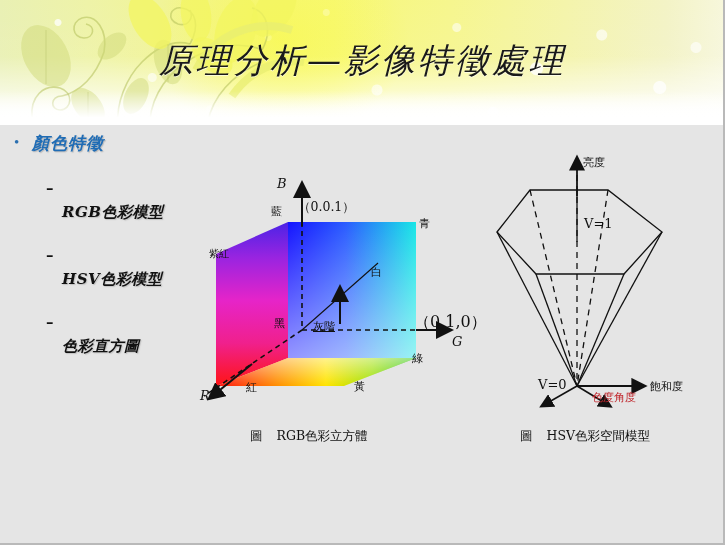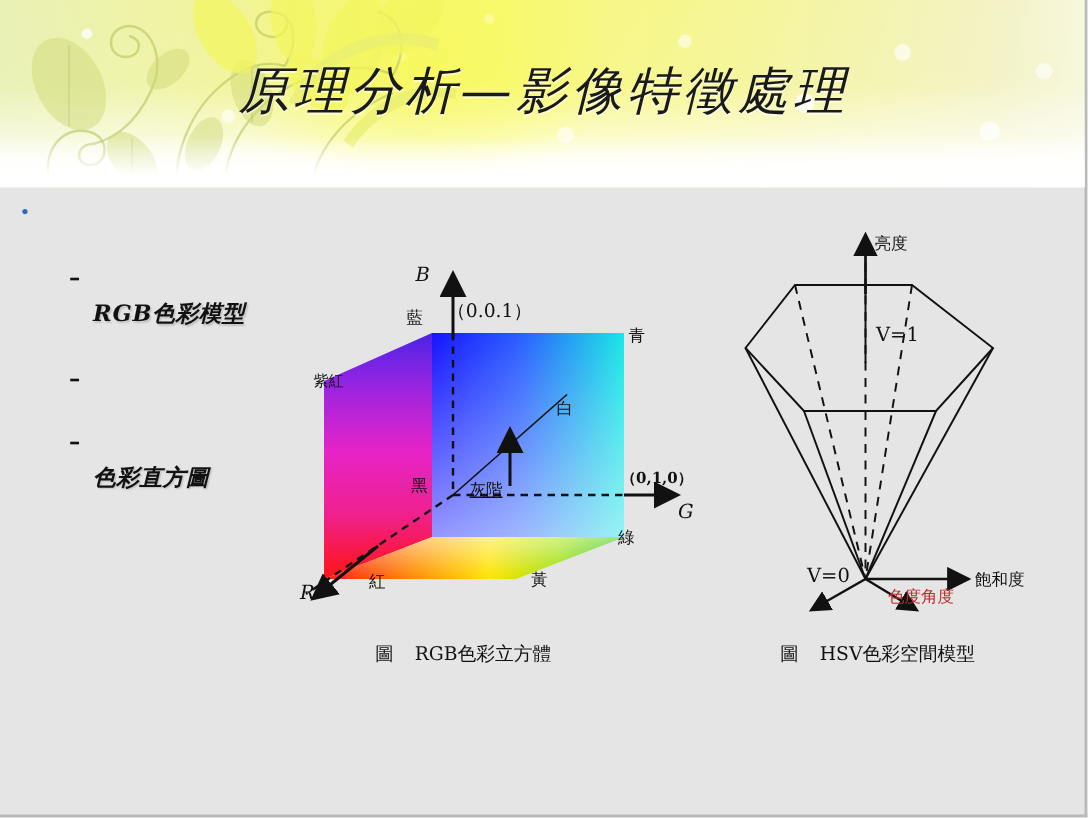--- a/index.html
+++ b/index.html
@@ -188,29 +188,31 @@
 
     <div class="hdr-fadebottom"></div>
   </div>
 
   <div id="slide-title">原理分析—影像特徵處理</div>
 
   <div id="bullets">
 
     <div class="bullet-l1">
       <span class="dot">•</span>
+      <span class="txt">顏色特徵</span>
     </div>
 
     <div class="bullet-l2">
       <span class="dash">–</span>
       <span class="txt">RGB色彩模型</span>
     </div>
 
     <div class="bullet-l2">
       <span class="dash">–</span>
+      <span class="txt">HSV色彩模型</span>
     </div>
 
     <div class="bullet-l2">
       <span class="dash">–</span>
       <span class="txt">色彩直方圖</span>
     </div>
   </div>
 
   <svg id="fig-rgb" width="275" height="250" viewBox="0 0 275 250">
     <defs>
@@ -298,21 +300,21 @@
   <div class="fg-label ax" style="left:277px;top:176px;">B</div>
   <div class="fg-label ax" style="left:452px;top:334px;">G</div>
   <div class="fg-label ax" style="left:200px;top:388px;">R</div>
   <div class="fg-label" style="left:271px;top:204px;">藍</div>
   <div class="fg-label" style="left:298px;top:199px;font-size:12.5px;">（0.0.1）</div>
   <div class="fg-label" style="left:419px;top:216px;">青</div>
   <div class="fg-label sm" style="left:209px;top:247px;">紫紅</div>
   <div class="fg-label" style="left:371px;top:265px;">白</div>
   <div class="fg-label" style="left:274px;top:316px;">黑</div>
   <div class="fg-label" style="left:313px;top:319px;text-decoration:underline;">灰階</div>
-  <div class="fg-label" style="left:414px;top:312px;font-size:10px;font-weight:bold;">（0,1,0）</div>
+  <div class="fg-label" style="left:414px;top:312px;font-size:16px;">（0,1,0）</div>
   <div class="fg-label" style="left:412px;top:351px;">綠</div>
   <div class="fg-label" style="left:246px;top:380px;">紅</div>
   <div class="fg-label" style="left:354px;top:379px;">黃</div>
 
   <svg id="fig-hsv" width="250" height="260" viewBox="0 0 250 260">
     <defs>
       <marker id="arrHead2" markerWidth="9" markerHeight="9" refX="7" refY="4.5" orient="auto">
         <path d="M0,0 L9,4.5 L0,9 z" fill="#111"></path>
       </marker>
     </defs>

